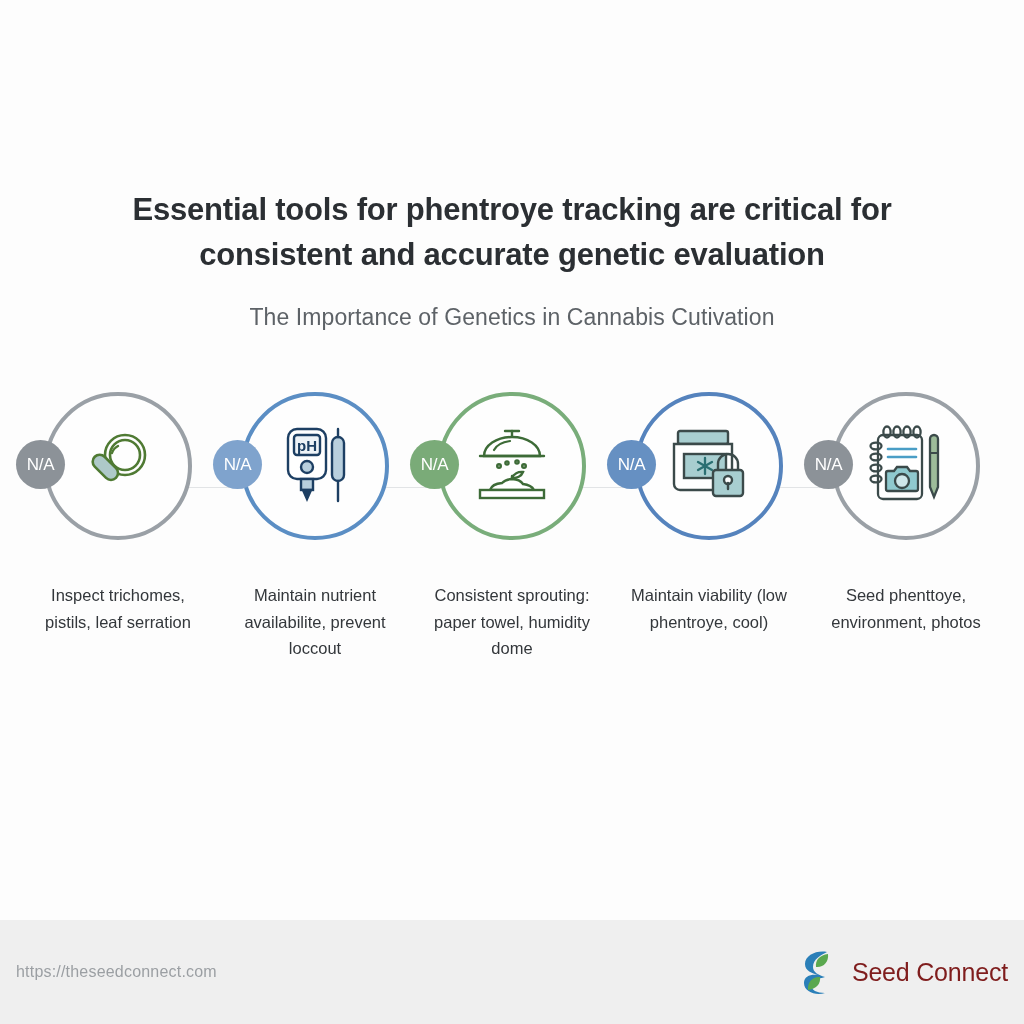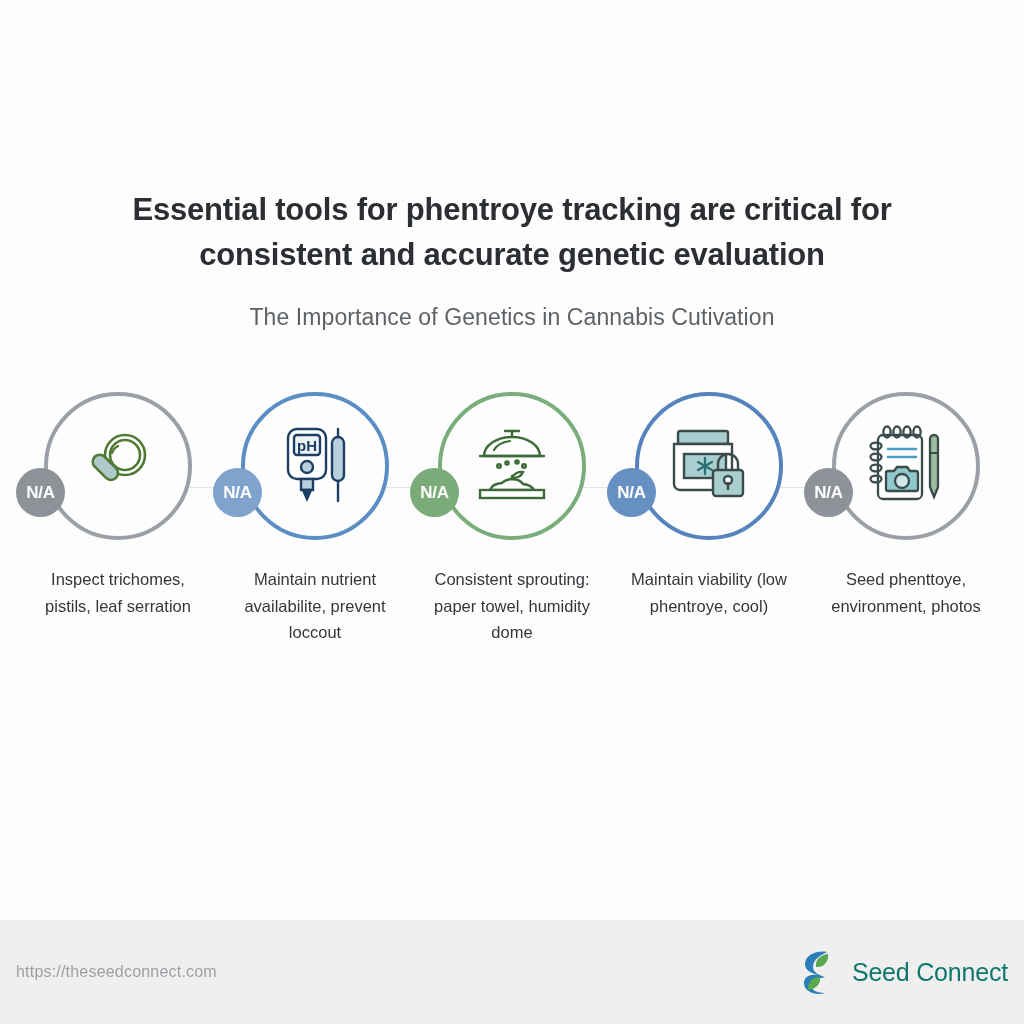--- a/index.html
+++ b/index.html
@@ -85,36 +85,35 @@
     box-sizing: border-box;
     border: 4px solid #9aa0a6;
     background: #fefefe;
     display: flex;
     align-items: center;
     justify-content: center;
   }
   .badge {
     position: absolute;
     left: -28px;
-    top: 76px;
+    top: 48px;
     width: 49px;
     height: 49px;
     border-radius: 50%;
     background: #8c9298;
     color: #ffffff;
     font-size: 17px;
     display: flex;
     align-items: center;
     justify-content: center;
     z-index: 3;
     letter-spacing: -0.3px;
-    font-weight: bold;
   }
   .caption {
-    margin-top: 26px;
+    margin-top: 42px;
     width: 180px;
     text-align: center;
     font-size: 16.5px;
     line-height: 1.62;
     color: #33373b;
   }
   .icon-svg { display: block; }
 
   
   .footer {
@@ -135,21 +134,21 @@
     color: #9b9fa3;
     letter-spacing: 0.2px;
   }
   .brand {
     display: flex;
     align-items: center;
     gap: 13px;
   }
   .brand-name {
     font-size: 25px;
-    color: #0f766e;
+    color: #7f1d1d;
     letter-spacing: -0.2px;
   }
 </style>
 </head>
 <body>
 
 <div class="canvas">
 
   <div class="header">
     <div class="title">Essential tools for phentroye tracking are critical for consistent and accurate genetic evaluation</div>

